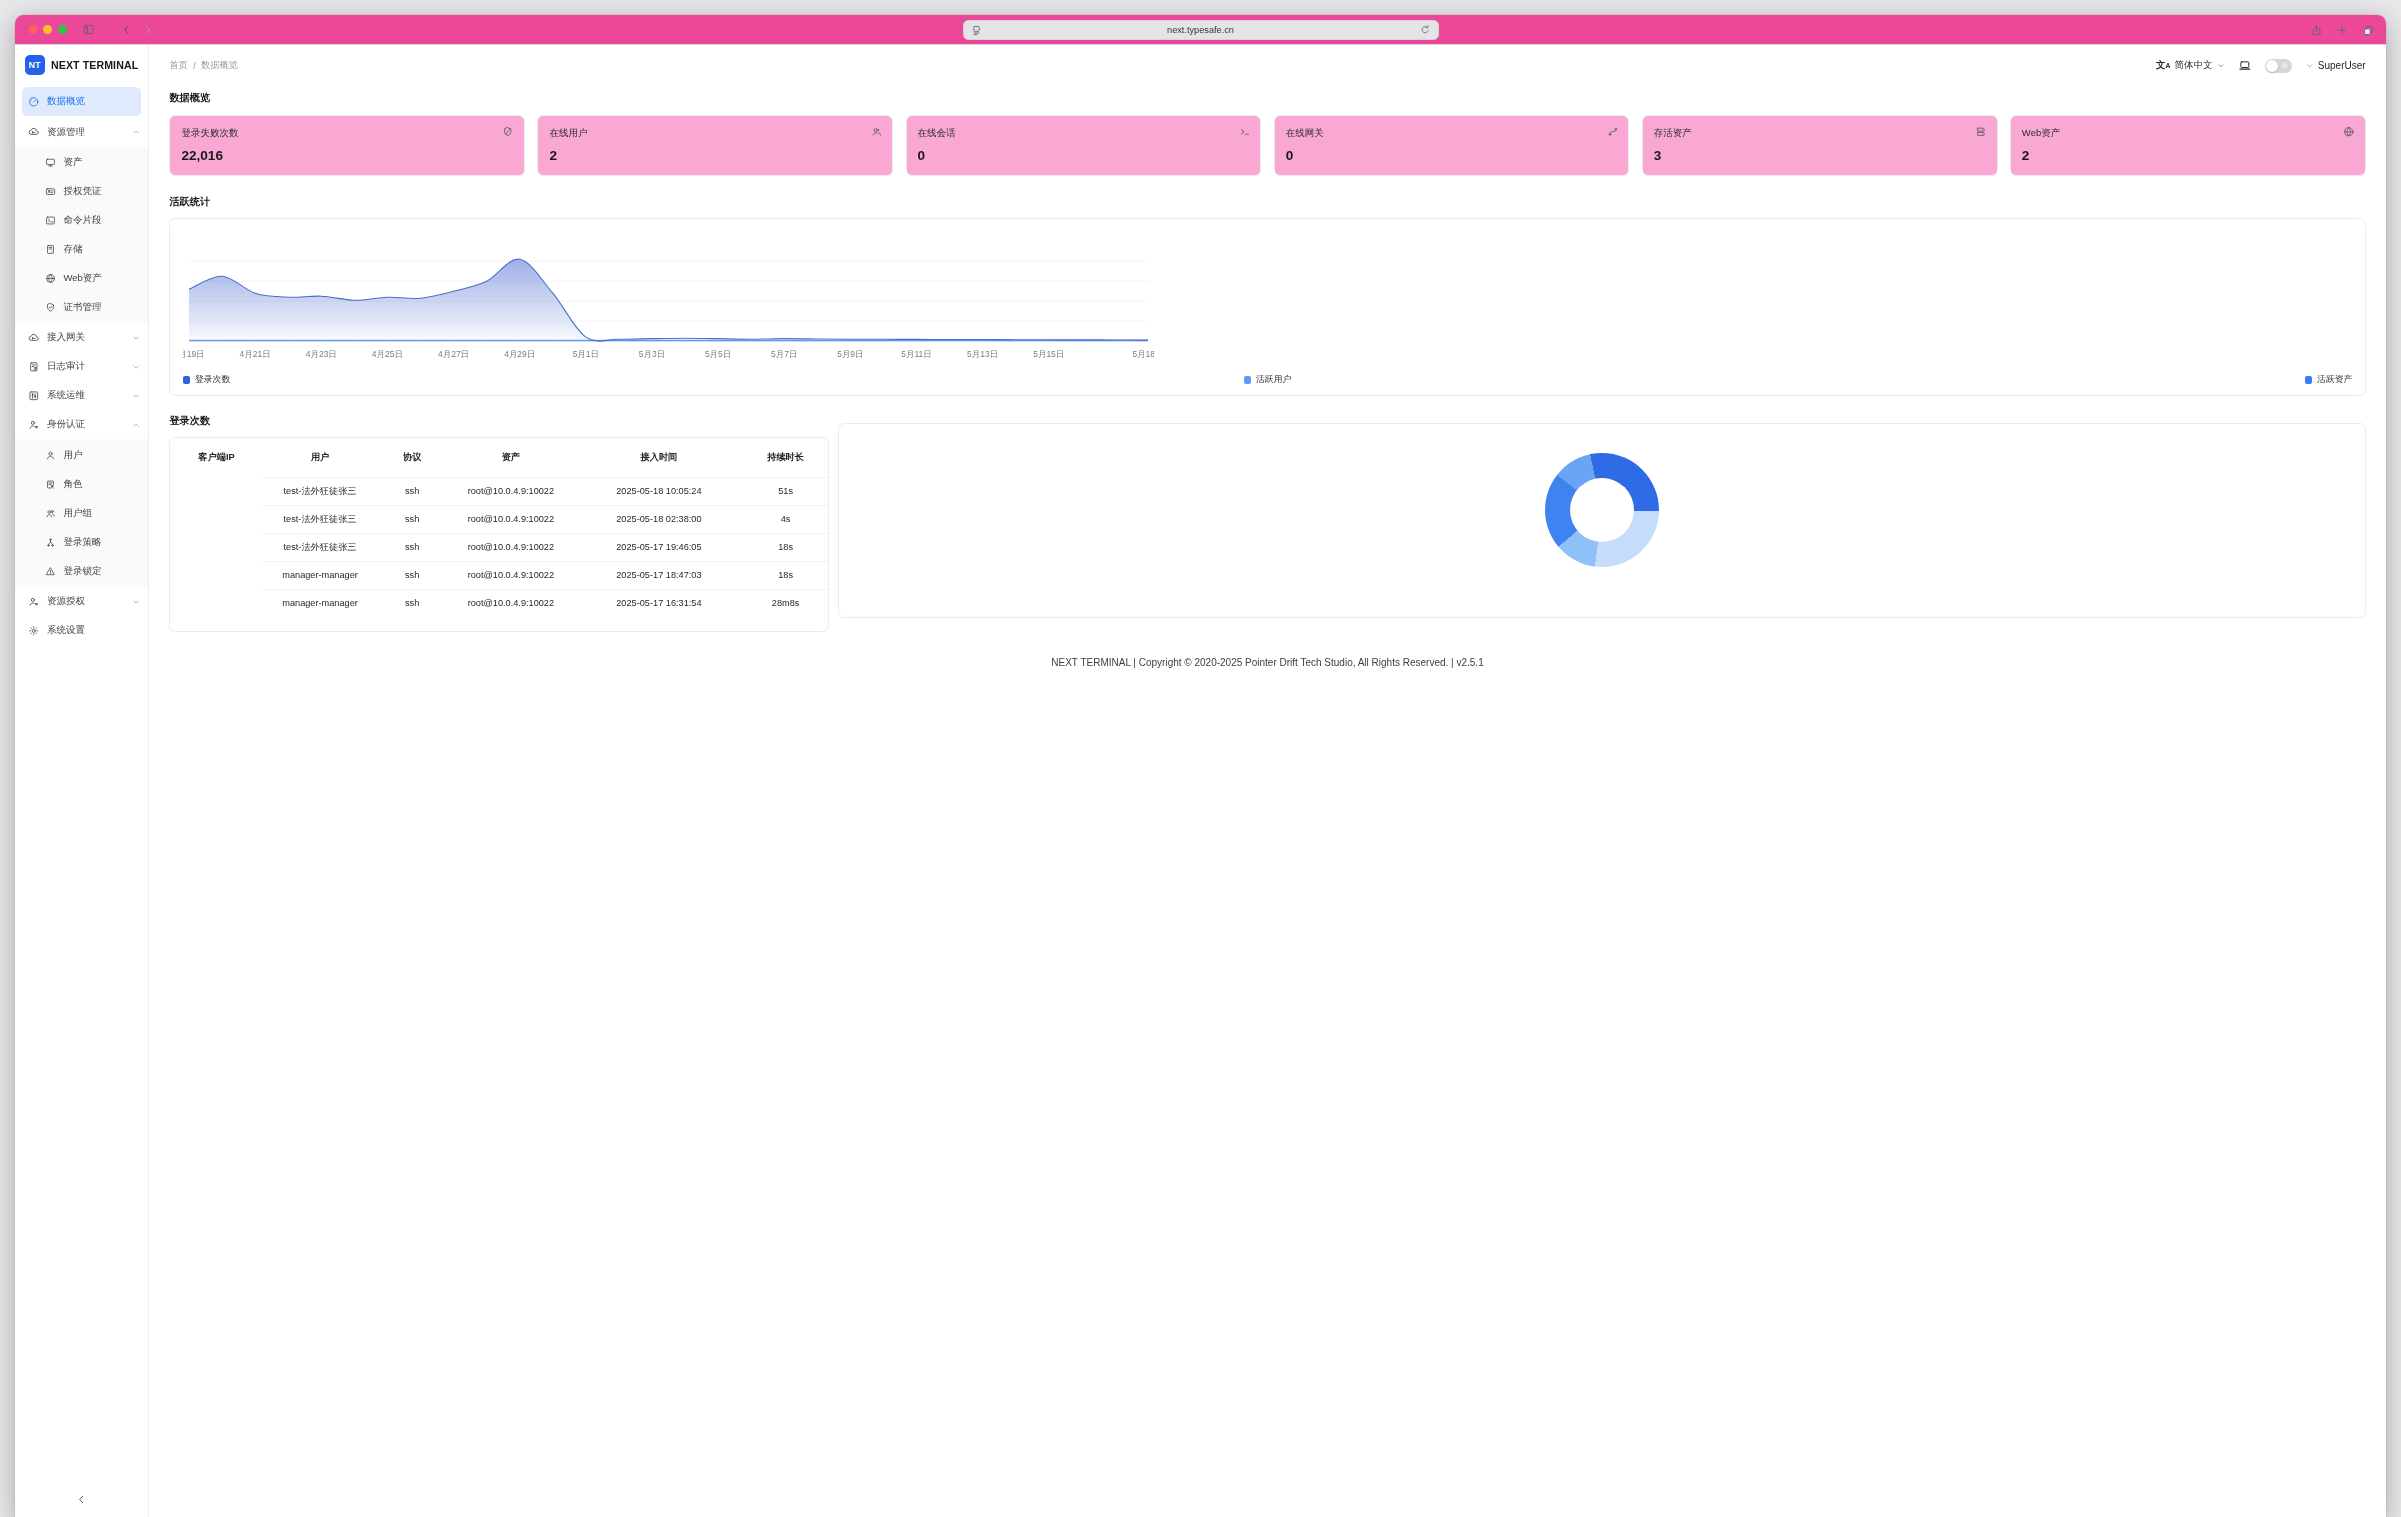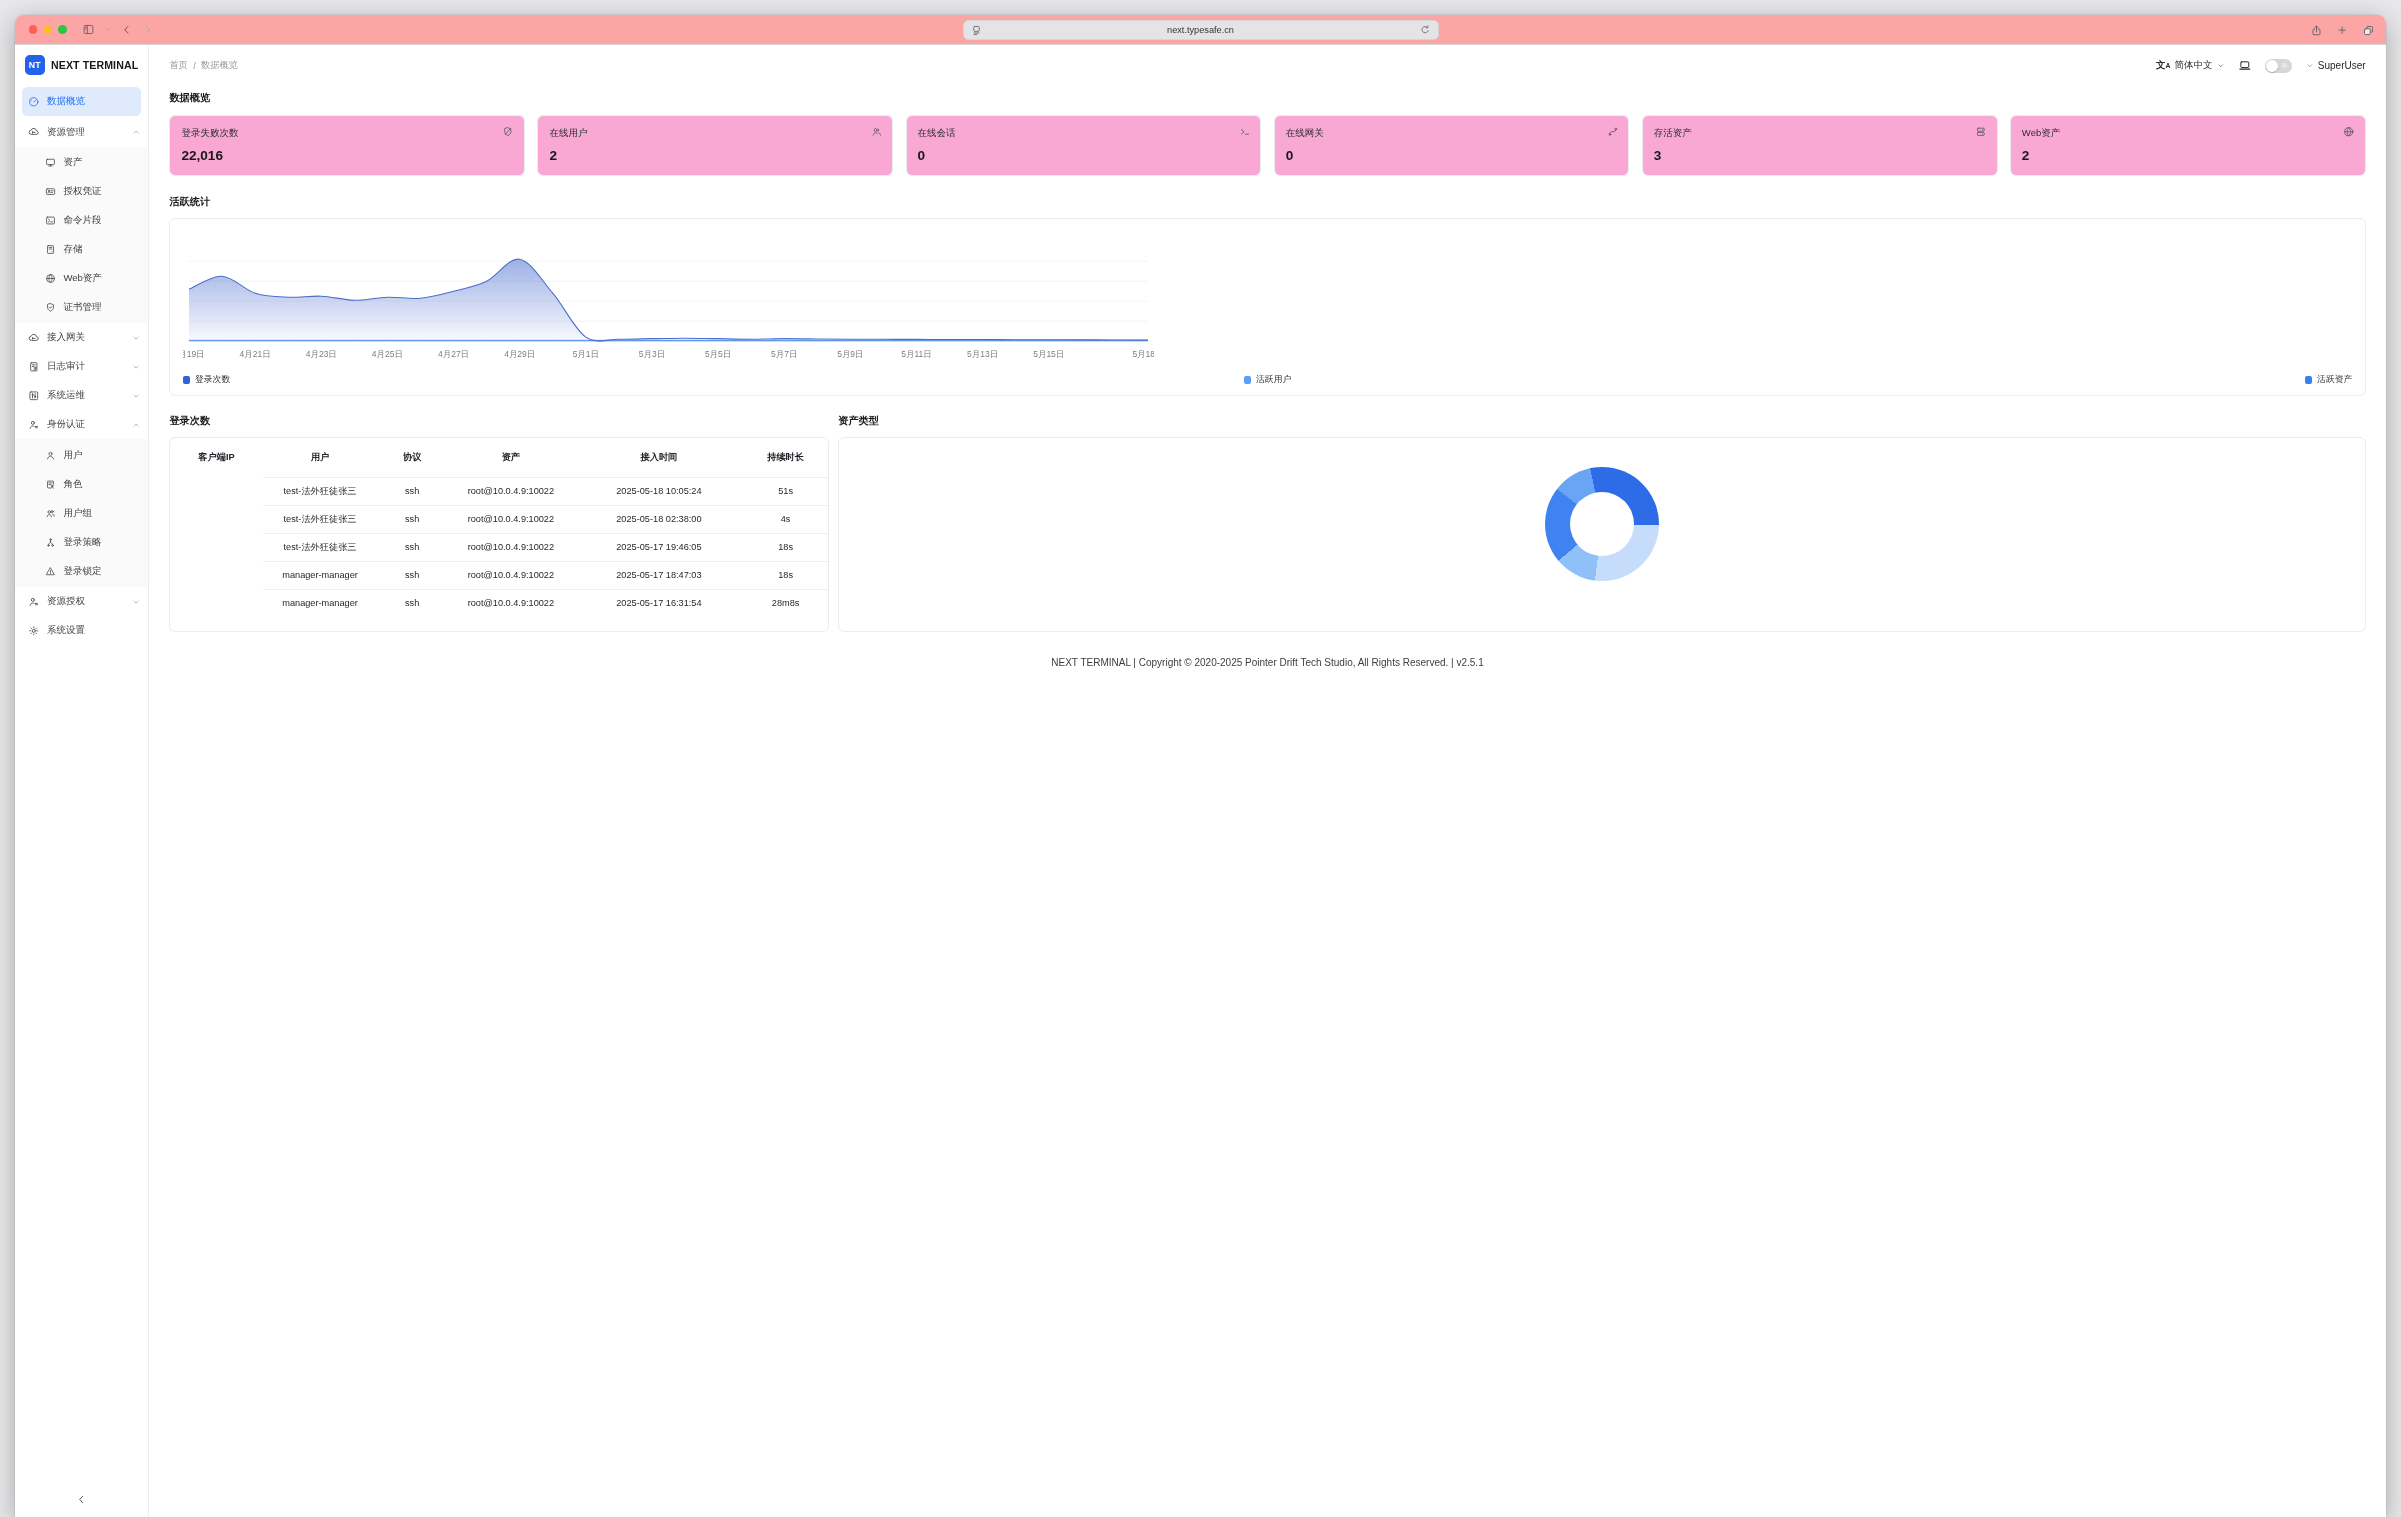--- a/index.html
+++ b/index.html
@@ -2,21 +2,21 @@
 <html style="font-size:11px"><head>
 <meta charset="utf-8">
 <style>
   * { margin:0; padding:0; box-sizing:border-box; }
   html,body { width:1201px; height:759px; overflow:hidden;
     font-family:"Liberation Sans", sans-serif; background:#e8e8ea; }
   .window { position:absolute; left:15px; right:15px; top:15px; bottom:0;
     background:#fff; border-radius:8.2px 8.2px 0 0; overflow:hidden;
     box-shadow:0 6.8px 27px rgba(0,0,0,.28), 0 0 0 0.7px rgba(0,0,0,.08); }
   
-  .chrome { height:30px; background:#fca5a5; border-bottom:0.7px solid #d7d7d9;
+  .chrome { height:30px; background:#ec4899; border-bottom:0.7px solid #d7d7d9;
     display:flex; align-items:center; position:relative; }
   .traffic { display:flex; gap:6.1px; margin-left:13.6px; }
   .traffic span { width:8.8px; height:8.8px; border-radius:50%; display:block; }
   .t-close{ background:#ff5f57; } .t-min{ background:#febc2e; } .t-zoom{ background:#28c840; }
   .chrome .icn { color:#636366; }
   .chrome-nav { display:flex; align-items:center; gap:9.5px; margin-left:15px; }
   .urlbar { position:absolute; left:50%; transform:translateX(-50%); top:4.8px;
     width:476px; height:20.4px; background:#e4e4e6; border:0.7px solid #d5d5d7;
     border-radius:5.4px; display:flex; align-items:center; justify-content:center; }
   .urlbar .url-text { font-size:9.2px; color:#343538; }
@@ -623,21 +623,20 @@
                     <td>ssh</td>
                     <td>root@10.0.4.9:10022</td>
                     <td>2025-05-17 16:31:54</td>
                     <td>28m8s</td>
                   </tr>
                 </tbody>
               </table>
           </div>
         </div>
         <div class="col-right">
-          <div class="sec-title" style="margin-top:0">资产类型</div>
           <div class="panel">
             <div class="donut-wrap">
               <div class="donut" id="donut" style="background: conic-gradient(from -12deg, rgb(46, 107, 230) 0deg, rgb(46, 107, 230) 103deg, rgb(197, 221, 251) 103deg, rgb(197, 221, 251) 199.1deg, rgb(143, 192, 248) 199.1deg, rgb(143, 192, 248) 241.9deg, rgb(63, 131, 241) 241.9deg, rgb(63, 131, 241) 320deg, rgb(105, 165, 244) 320deg, rgb(105, 165, 244) 360deg);"></div>
 
             </div>
           </div>
         </div>
       </div>
 
       <div class="footer">NEXT TERMINAL | Copyright © 2020-2025 Pointer Drift Tech Studio, All Rights Reserved. | v2.5.1</div>

